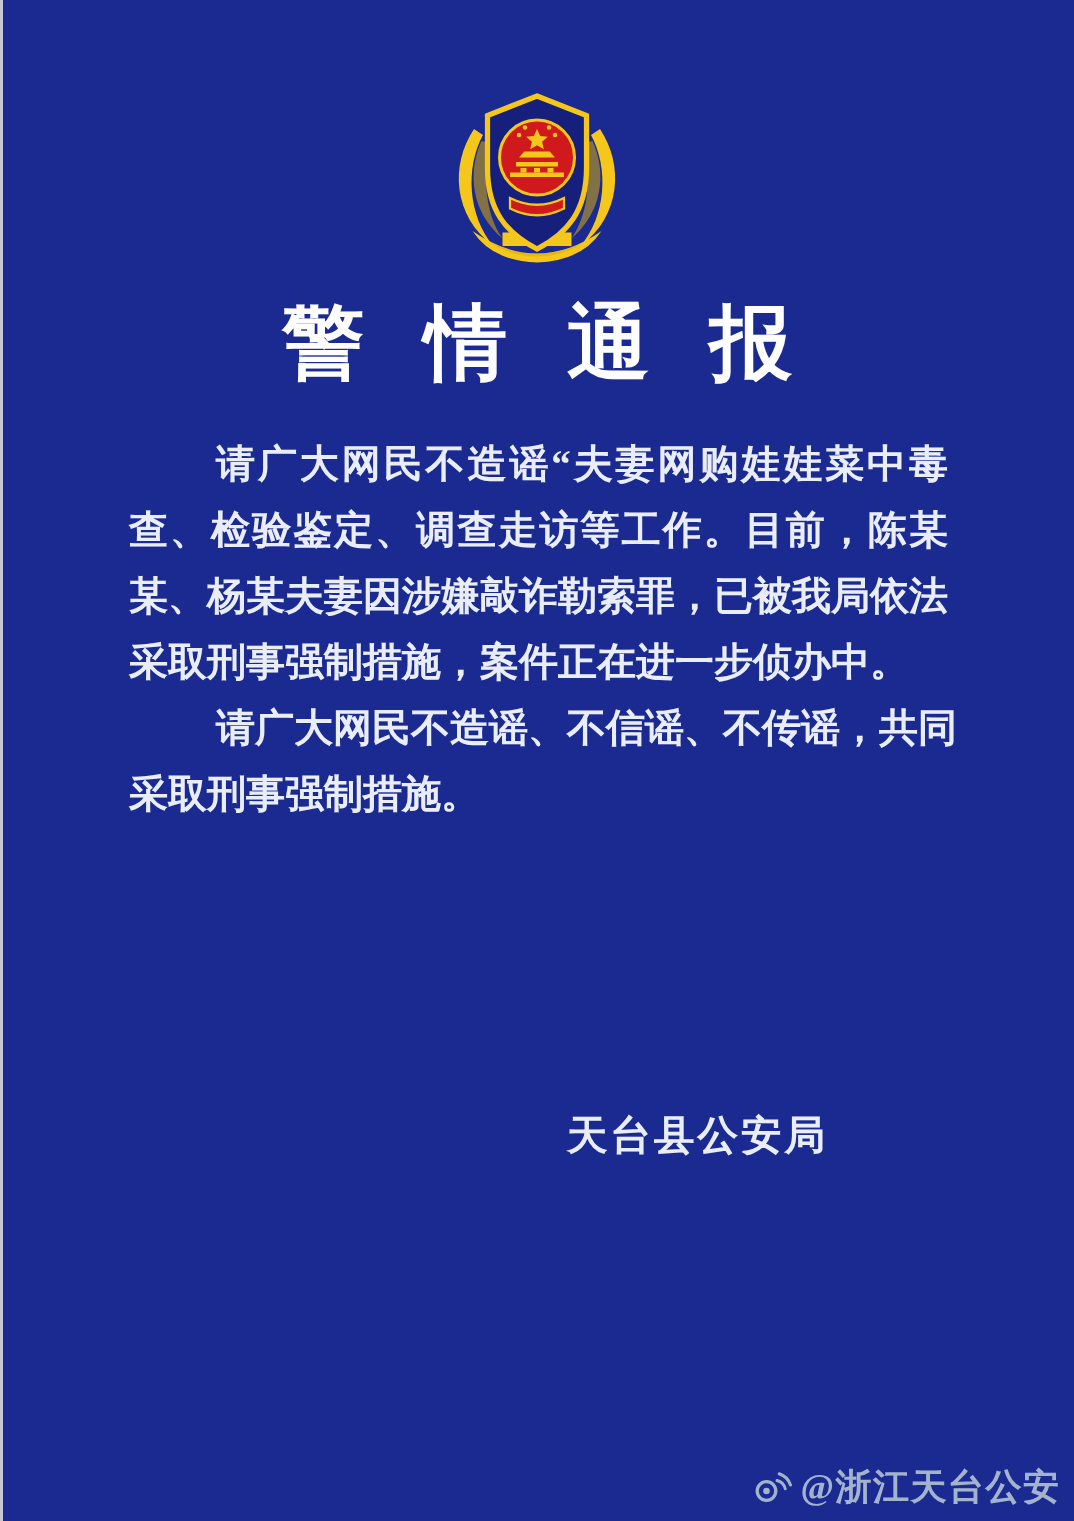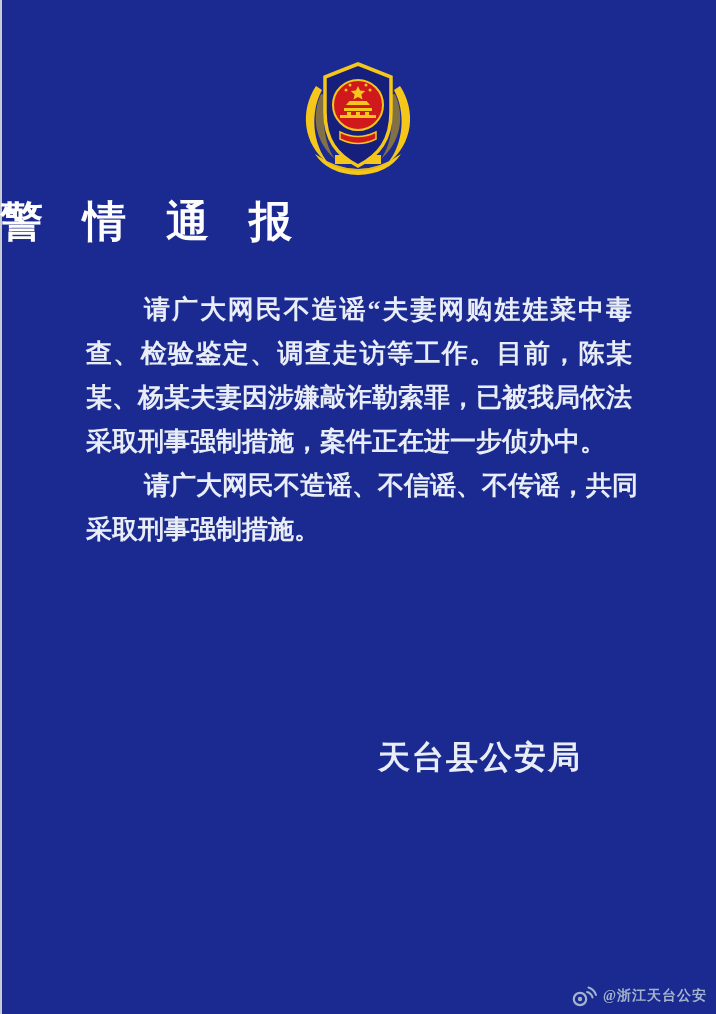--- a/index.html
+++ b/index.html
@@ -9,41 +9,41 @@
   }
   html,body{margin:0;padding:0;}
   .page{
     position:relative; width:716px; height:1014px;
     background:var(--bg); overflow:hidden;
     font-family:"Liberation Serif","DejaVu Serif",serif;
   }
   .edge-strip{position:absolute;left:0;top:0;width:2px;height:100%;background:var(--edge);}
   .emblem{position:absolute;top:60px;left:50%;transform:translateX(-50%);}
   .title{
-    position:absolute;top:196px;left:0;width:100%;text-align:left;
-    color:var(--title);font-size:43px;font-weight:700;line-height:1.2;
+    position:absolute;top:196px;left:0;width:100%;text-align:center;
+    color:var(--title);font-size:55px;font-weight:700;line-height:1.2;
   }
   .title .t-inner{letter-spacing:40px;margin-right:-40px;}
   .body{
     position:absolute;top:288px;left:86px;width:546px;
     color:var(--text);font-size:26px;line-height:44px;font-weight:600;
   }
   .line{
     text-align:justify;text-align-last:justify;
     -moz-text-align-last:justify;white-space:nowrap;
   }
   .line.first{padding-left:58px;}
   .line.plast{text-align-last:left;-moz-text-align-last:left;}
   .signature-block{
     position:absolute;left:378px;top:733px;color:var(--text);
-    font-size:32px;line-height:49px;font-weight:600;letter-spacing:2px;
+    font-size:27px;line-height:49px;font-weight:600;letter-spacing:2px;
   }
   .watermark{
     position:absolute;right:9px;bottom:7px;color:var(--watermark);
-    display:flex;align-items:center;gap:6px;font-size:14px;font-weight:600;
+    display:flex;align-items:center;gap:6px;font-size:24px;font-weight:600;
     letter-spacing:1px;
   }
   .watermark svg{display:block;}
 </style>
 </head>
 <body>
 
 <div class="page">
   <div class="edge-strip"></div>
 

